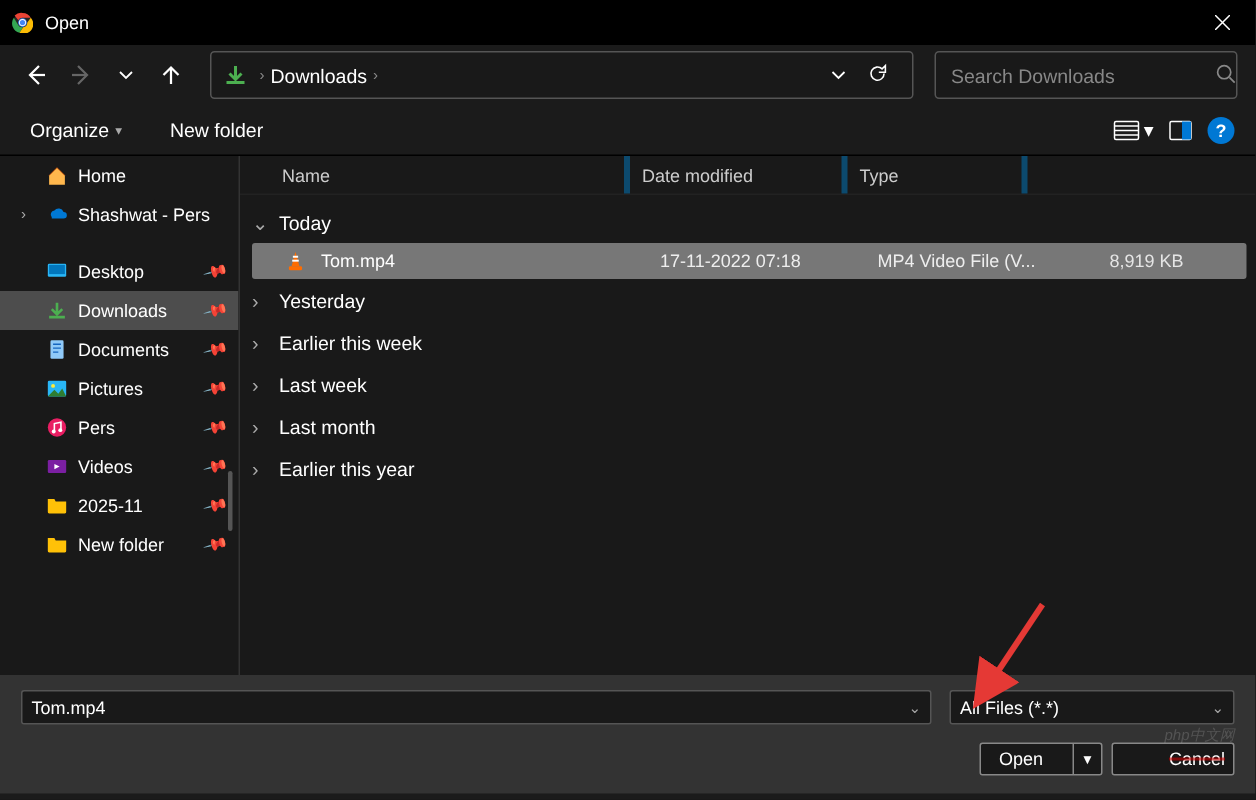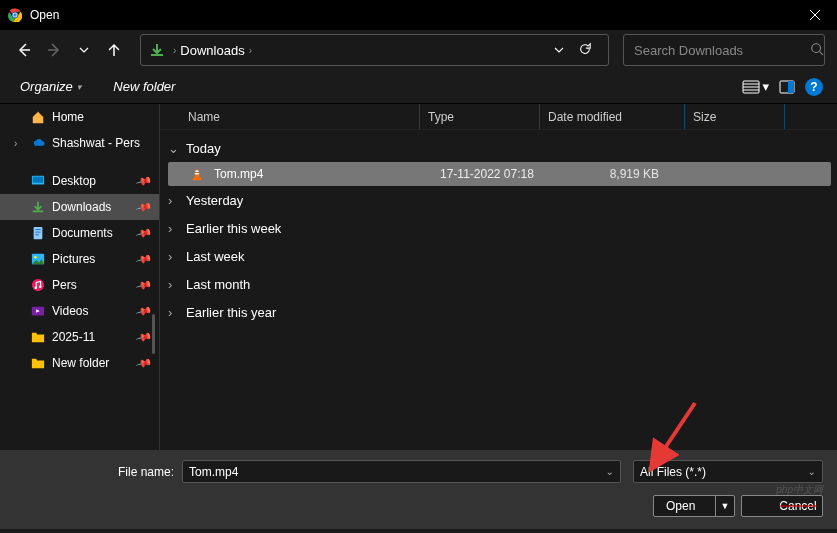--- a/index.html
+++ b/index.html
@@ -18,41 +18,41 @@
     .breadcrumb { flex: 1; display: flex; align-items: center; gap: 4px; }
     .breadcrumb span { color: #fff; }
     .breadcrumb .sep { color: #888; font-size: 10px; }
     .addr-chevron { padding: 0 6px; }
     .refresh-btn { padding: 0 8px; cursor: pointer; }
     .search-box { width: 202px; height: 32px; border: 1px solid #555; border-radius: 3px; display: flex; align-items: center; padding: 0 10px; background: #191919; }
     .search-box input { flex: 1; background: transparent; border: none; color: #fff; outline: none; font-size: 13px; }
     .search-box input::placeholder { color: #888; }
     
     .toolbar { height: 34px; display: flex; align-items: center; padding: 0 14px; border-bottom: 1px solid #000; }
-    .tool-btn { display: flex; align-items: center; gap: 4px; padding: 4px 6px; cursor: pointer; color: #fff; font-style: italic; }
+    .tool-btn { display: flex; align-items: center; gap: 4px; padding: 4px 6px; cursor: pointer; color: #fff; }
     .tool-btn .chev { font-size: 9px; color: #aaa; }
     .toolbar-right { margin-left: auto; display: flex; align-items: center; gap: 10px; }
     .view-btn { display: flex; align-items: center; gap: 2px; cursor: pointer; }
     .help-icon { width: 18px; height: 18px; border-radius: 50%; background: #0078d4; color: #fff; display: flex; align-items: center; justify-content: center; font-size: 12px; font-weight: bold; cursor: pointer; }
     
     .main { display: flex; height: 346px; }
     .sidebar { width: 160px; background: #191919; border-right: 1px solid #333; overflow: hidden; position: relative; }
     .tree-item { display: flex; align-items: center; height: 26px; padding: 0 8px 0 14px; cursor: pointer; gap: 6px; }
     .tree-item.indent { padding-left: 30px; }
     .tree-item.selected { background: #4d4d4d; }
     .tree-item .expand { width: 10px; font-size: 10px; color: #aaa; }
     .tree-item .pin { margin-left: auto; color: #666; font-size: 11px; transform: rotate(30deg); }
     .tree-item .icon { width: 16px; height: 16px; display: flex; align-items: center; justify-content: center; }
     .tree-item .label { flex: 1; white-space: nowrap; overflow: hidden; text-overflow: ellipsis; font-size: 12px; }
     .sidebar .divider { height: 12px; }
     .sidebar .scroll-marker { position: absolute; right: 4px; top: 210px; width: 3px; height: 40px; background: #555; border-radius: 2px; }
     
     .content { flex: 1; background: #191919; display: flex; flex-direction: column; }
     .headers { display: flex; height: 26px; align-items: center; border-bottom: 1px solid #222; padding-left: 20px; }
-    .headers .col { color: #ccc; font-size: 12px; padding: 0 8px; border-right: 1px solid #0c4a6e; height: 100%; display: flex; align-items: center; }
+    .headers .col { color: #ccc; font-size: 12px; padding: 0 8px; border-right: 4px solid #0c4a6e; height: 100%; display: flex; align-items: center; }
     .headers .col.name { flex: 0 0 240px; }
     .headers .col.date { flex: 0 0 145px; }
     .headers .col.type { flex: 0 0 120px; }
     .headers .col.size { flex: 0 0 100px; }
     
     .file-list { flex: 1; padding: 4px 0 0 2px; }
     .group-row { display: flex; align-items: center; height: 28px; padding-left: 6px; cursor: pointer; gap: 4px; }
     .group-row .chev2 { width: 14px; font-size: 13px; color: #aaa; display: flex; align-items: center; }
     .group-row .glabel { font-size: 13px; color: #fff; }
     .file-row { display: flex; align-items: center; height: 24px; padding-left: 20px; margin: 0 6px; border-radius: 2px; }
@@ -286,40 +286,40 @@
         </span>
       <span class="label">New folder</span>
       <span class="pin">📌</span>
     </div>
     <div class="scroll-marker"></div>
   </div>
 
   <div class="content">
     <div class="headers">
       <div class="col name">Name</div>
+      <div class="col date">Date modified</div>
       <div class="col type">Type</div>
-      <div class="col date">Date modified</div>
-      <div class="col size">Size</div>
     </div>
     <div class="file-list">
       <div class="group-row">
         <span class="chev2">⌄</span>
         <span class="glabel">Today</span>
       </div>
       <div class="file-row selected">
         <span class="ficon">
             <svg width="14" height="14" viewBox="0 0 16 16">
               <path d="M8 1l3 11H5z" fill="#FF6D00"></path>
               <rect x="3" y="12" width="10" height="3" rx="1" fill="#FF6D00"></rect>
               <rect x="6" y="4" width="4" height="1.5" fill="#fff"></rect>
               <rect x="5.5" y="7" width="5" height="1.5" fill="#fff"></rect>
             </svg>
           </span>
         <span class="fcell fname">Tom.mp4</span>
         <span class="fcell fdate">17-11-2022 07:18</span>
+        <span class="fcell ftype">MP4 Video File (V...</span>
         <span class="fcell fsize">8,919 KB</span>
       </div>
       <div class="group-row">
           <span class="chev2">›</span>
           <span class="glabel">Yesterday</span>
         </div>
       <div class="group-row">
           <span class="chev2">›</span>
           <span class="glabel">Earlier this week</span>
         </div>
@@ -334,21 +334,20 @@
       <div class="group-row">
           <span class="chev2">›</span>
           <span class="glabel">Earlier this year</span>
         </div>
     </div>
   </div>
 </div>
 
 <div class="footer">
   <div class="filename-row">
-    <span class="lbl">File name:</span>
     <div class="filename-input">
       <span>Tom.mp4</span>
       <span class="chev3">⌄</span>
     </div>
     <div class="filter-select">
       <span>All Files (*.*)</span>
       <span class="chev3">⌄</span>
     </div>
   </div>
   <div class="buttons-row">

